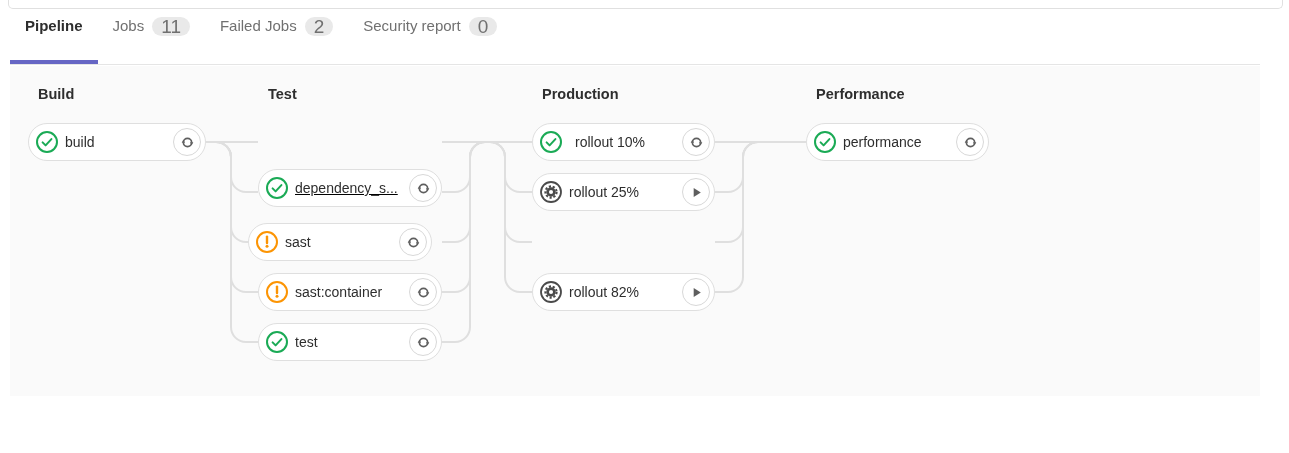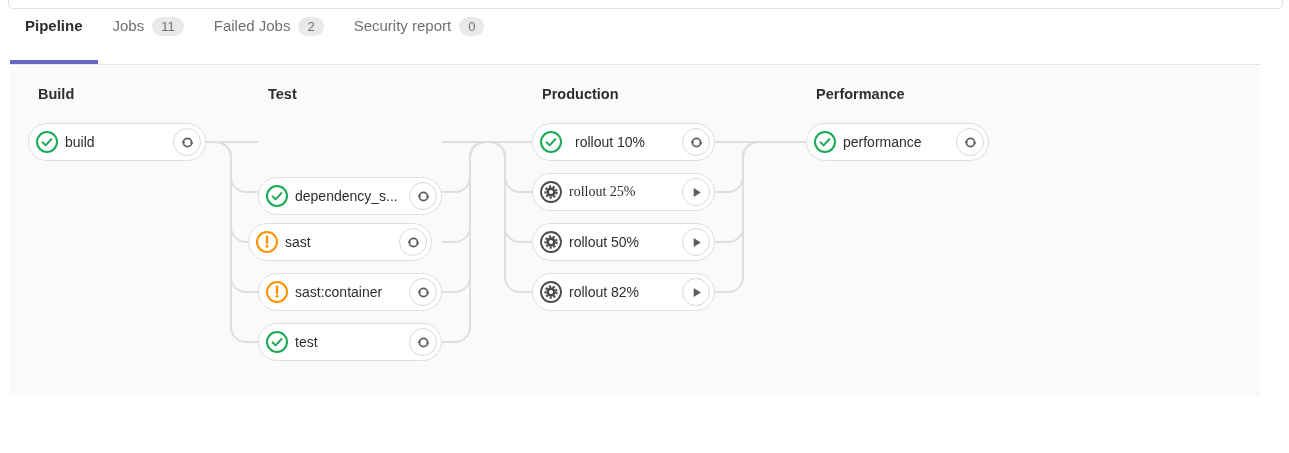--- a/index.html
+++ b/index.html
@@ -5,21 +5,21 @@
   html,body{margin:0;padding:0;background:#ffffff;width:1289px;height:453px;overflow:hidden;
             font-family:"Liberation Sans", sans-serif;}
   #topcard{position:absolute;left:8px;top:0;width:1273px;height:8px;background:#fff;
            border:1px solid #e0e0e0;border-top:none;border-radius:0 0 5px 5px;}
   #tabbar{position:absolute;left:10px;top:9px;width:1250px;height:56px;
           border-bottom:1px solid #e5e5e5;display:flex;align-items:stretch;box-sizing:border-box;}
   .tab{display:flex;align-items:flex-start;gap:8px;padding:8px 15px 0 15px;border-bottom:4px solid transparent;
        box-sizing:border-box;color:var(--text-secondary);font-size:15px;cursor:pointer;text-decoration:none;}
   .tab.active{color:var(--text-primary);font-weight:bold;border-bottom-color:var(--accent-tab-indicator);}
   .badge{background:var(--badge-background);color:var(--text-secondary);border-radius:10px;
-         padding:2px 9px;font-size:13px;font-weight:normal;line-height:15px;}
+         padding:2px 9px;font-size:19px;font-weight:normal;line-height:15px;}
   #graph{position:absolute;left:10px;top:66px;width:1250px;height:330px;background:var(--graph-background);}
   #connectors{position:absolute;left:0;top:0;}
   .stage-header{position:absolute;top:20px;font-size:14.5px;font-weight:bold;color:var(--text-primary);white-space:nowrap;}
   .job{position:absolute;height:38px;box-sizing:border-box;display:flex;align-items:center;gap:7px;
        padding:0 4px 0 7px;background:#fff;border:1px solid var(--pill-border);border-radius:19px;
        cursor:pointer;}
   .job-name{flex:1;font-size:14px;color:var(--text-primary);white-space:nowrap;overflow:hidden;}
   .status-icon{flex-shrink:0;display:block;}
   .action{width:28px;height:28px;border-radius:50%;border:1px solid #d8d8d8;background:#fff;
           display:flex;align-items:center;justify-content:center;padding:0;flex-shrink:0;cursor:pointer;}
@@ -76,21 +76,21 @@
       <button class="action">
         <svg width="15" height="15" viewBox="0 0 16 16">
     <path d="M3.6 8 A4.4 4.4 0 0 1 12.4 8" fill="none" stroke="#5e5e5e" stroke-width="1.8"></path>
     <polygon points="12.4,10.9 10.6,7.8 14.2,7.8" fill="#5e5e5e"></polygon>
     <path d="M12.4 8 A4.4 4.4 0 0 1 3.6 8" fill="none" stroke="#5e5e5e" stroke-width="1.8"></path>
     <polygon points="3.6,5.1 1.8,8.2 5.4,8.2" fill="#5e5e5e"></polygon>
         </svg>
       </button>
     </div>
     <div class="stage-header" style="left: 258px;">Test</div>
-    <div class="job" style="left: 248px; top: 111px; width: 184px;">
+    <div class="job" style="left: 248px; top: 103px; width: 184px; text-decoration: underline;">
       <svg class="status-icon" width="22" height="22" viewBox="0 0 22 22">
       <circle cx="11" cy="11" r="10" fill="#fff" stroke="#1aaa55" stroke-width="2"></circle>
       <path d="M6.6 11.4l3 3 5.8-6.3" fill="none" stroke="#1aaa55" stroke-width="2" stroke-linecap="round" stroke-linejoin="round"></path>
       </svg>
       <span class="job-name">dependency_s...</span>
       <button class="action">
         <svg width="15" height="15" viewBox="0 0 16 16">
     <path d="M3.6 8 A4.4 4.4 0 0 1 12.4 8" fill="none" stroke="#5e5e5e" stroke-width="1.8"></path>
     <polygon points="12.4,10.9 10.6,7.8 14.2,7.8" fill="#5e5e5e"></polygon>
     <path d="M12.4 8 A4.4 4.4 0 0 1 3.6 8" fill="none" stroke="#5e5e5e" stroke-width="1.8"></path>
@@ -154,52 +154,39 @@
       <span class="job-name">rollout 10%</span>
       <button class="action">
         <svg width="15" height="15" viewBox="0 0 16 16">
     <path d="M3.6 8 A4.4 4.4 0 0 1 12.4 8" fill="none" stroke="#5e5e5e" stroke-width="1.8"></path>
     <polygon points="12.4,10.9 10.6,7.8 14.2,7.8" fill="#5e5e5e"></polygon>
     <path d="M12.4 8 A4.4 4.4 0 0 1 3.6 8" fill="none" stroke="#5e5e5e" stroke-width="1.8"></path>
     <polygon points="3.6,5.1 1.8,8.2 5.4,8.2" fill="#5e5e5e"></polygon>
         </svg>
       </button>
     </div>
-    <div class="job" style="left: 522px; top: 107px; width: 183px; font-family: Liberation Serif, serif;">
+    <div class="job" style="left: 522px; top: 107px; width: 183px;">
       <svg class="status-icon" width="22" height="22" viewBox="0 0 22 22">
     <circle cx="11" cy="11" r="10" fill="#fff" stroke="#4a4a4a" stroke-width="1.8"></circle>
     <circle cx="11" cy="11" r="5.6" fill="none" stroke="#4a4a4a" stroke-width="2.1" stroke-dasharray="2.2 1.72"></circle>
     <circle cx="11" cy="11" r="3.4" fill="none" stroke="#4a4a4a" stroke-width="2.7"></circle>
       </svg>
       <span class="job-name">rollout 25%</span>
       <button class="action">
         <svg width="15" height="15" viewBox="0 0 16 16">
       <path d="M5 3.3v9.4l7.6-4.7z" fill="#5e5e5e"></path>
         </svg>
       </button>
     </div>
-    <div class="job" style="left: 522px; top: 157px; width: 183px;">
+    <div class="job" style="left: 522px; top: 207px; width: 183px;">
       <svg class="status-icon" width="22" height="22" viewBox="0 0 22 22">
     <circle cx="11" cy="11" r="10" fill="#fff" stroke="#4a4a4a" stroke-width="1.8"></circle>
     <circle cx="11" cy="11" r="5.6" fill="none" stroke="#4a4a4a" stroke-width="2.1" stroke-dasharray="2.2 1.72"></circle>
     <circle cx="11" cy="11" r="3.4" fill="none" stroke="#4a4a4a" stroke-width="2.7"></circle>
       </svg>
-      <span class="job-name">rollout 50%</span>
-      <button class="action">
-        <svg width="15" height="15" viewBox="0 0 16 16">
-      <path d="M5 3.3v9.4l7.6-4.7z" fill="#5e5e5e"></path>
-        </svg>
-      </button>
-    </div>
-    <div class="job" style="left: 522px; top: 207px; width: 183px;">
-      <svg class="status-icon" width="22" height="22" viewBox="0 0 22 22">
-    <circle cx="11" cy="11" r="10" fill="#fff" stroke="#4a4a4a" stroke-width="1.8"></circle>
-    <circle cx="11" cy="11" r="5.6" fill="none" stroke="#4a4a4a" stroke-width="2.1" stroke-dasharray="2.2 1.72"></circle>
-    <circle cx="11" cy="11" r="3.4" fill="none" stroke="#4a4a4a" stroke-width="2.7"></circle>
-      </svg>
       <span class="job-name">rollout 82%</span>
       <button class="action">
         <svg width="15" height="15" viewBox="0 0 16 16">
       <path d="M5 3.3v9.4l7.6-4.7z" fill="#5e5e5e"></path>
         </svg>
       </button>
     </div>
     <div class="stage-header" style="left: 806px;">Performance</div>
     <div class="job" style="left: 796px; top: 57px; width: 183px;">
       <svg class="status-icon" width="22" height="22" viewBox="0 0 22 22">

